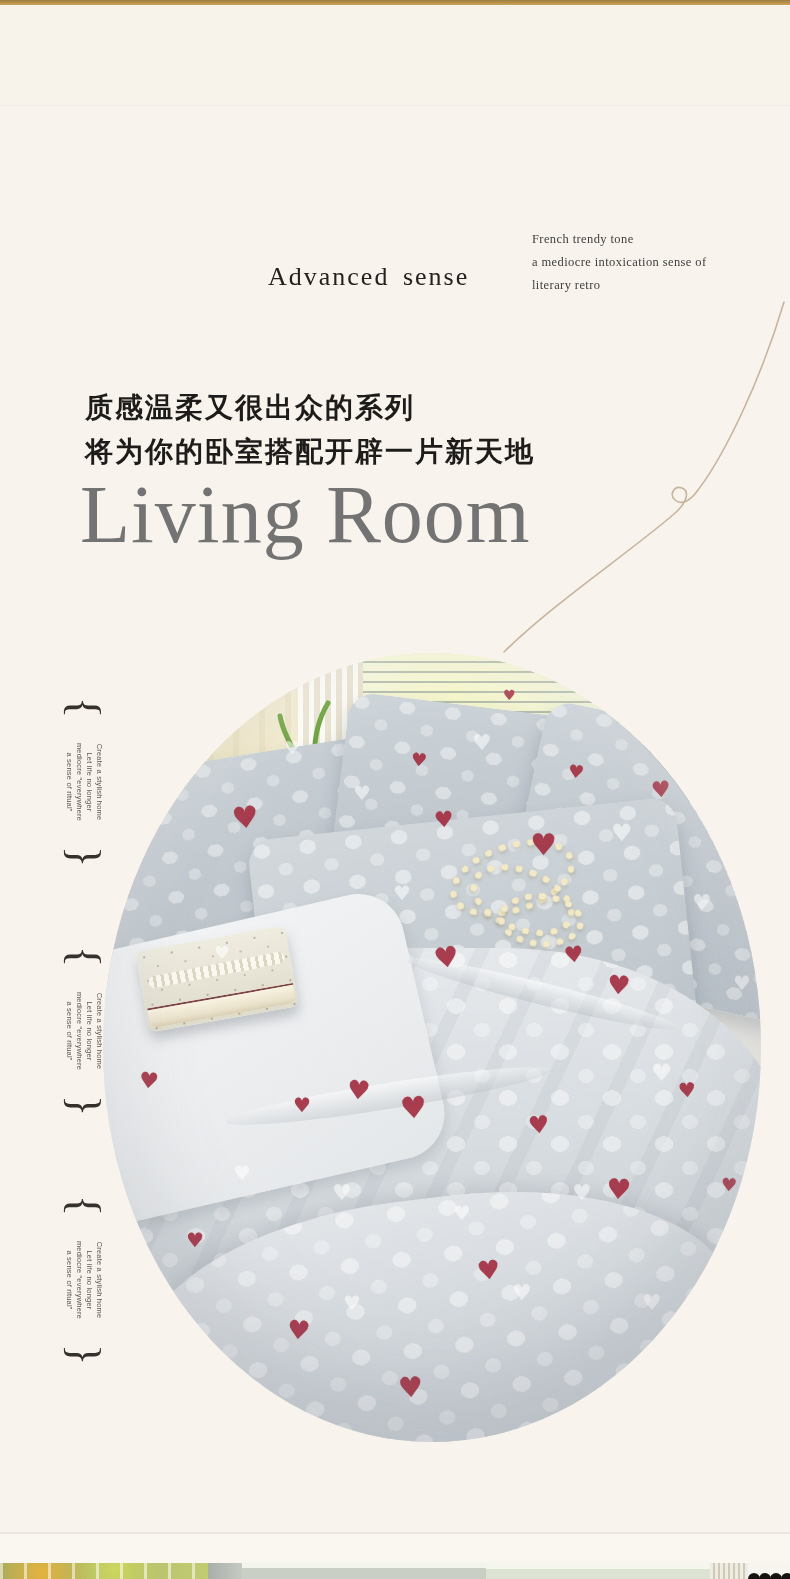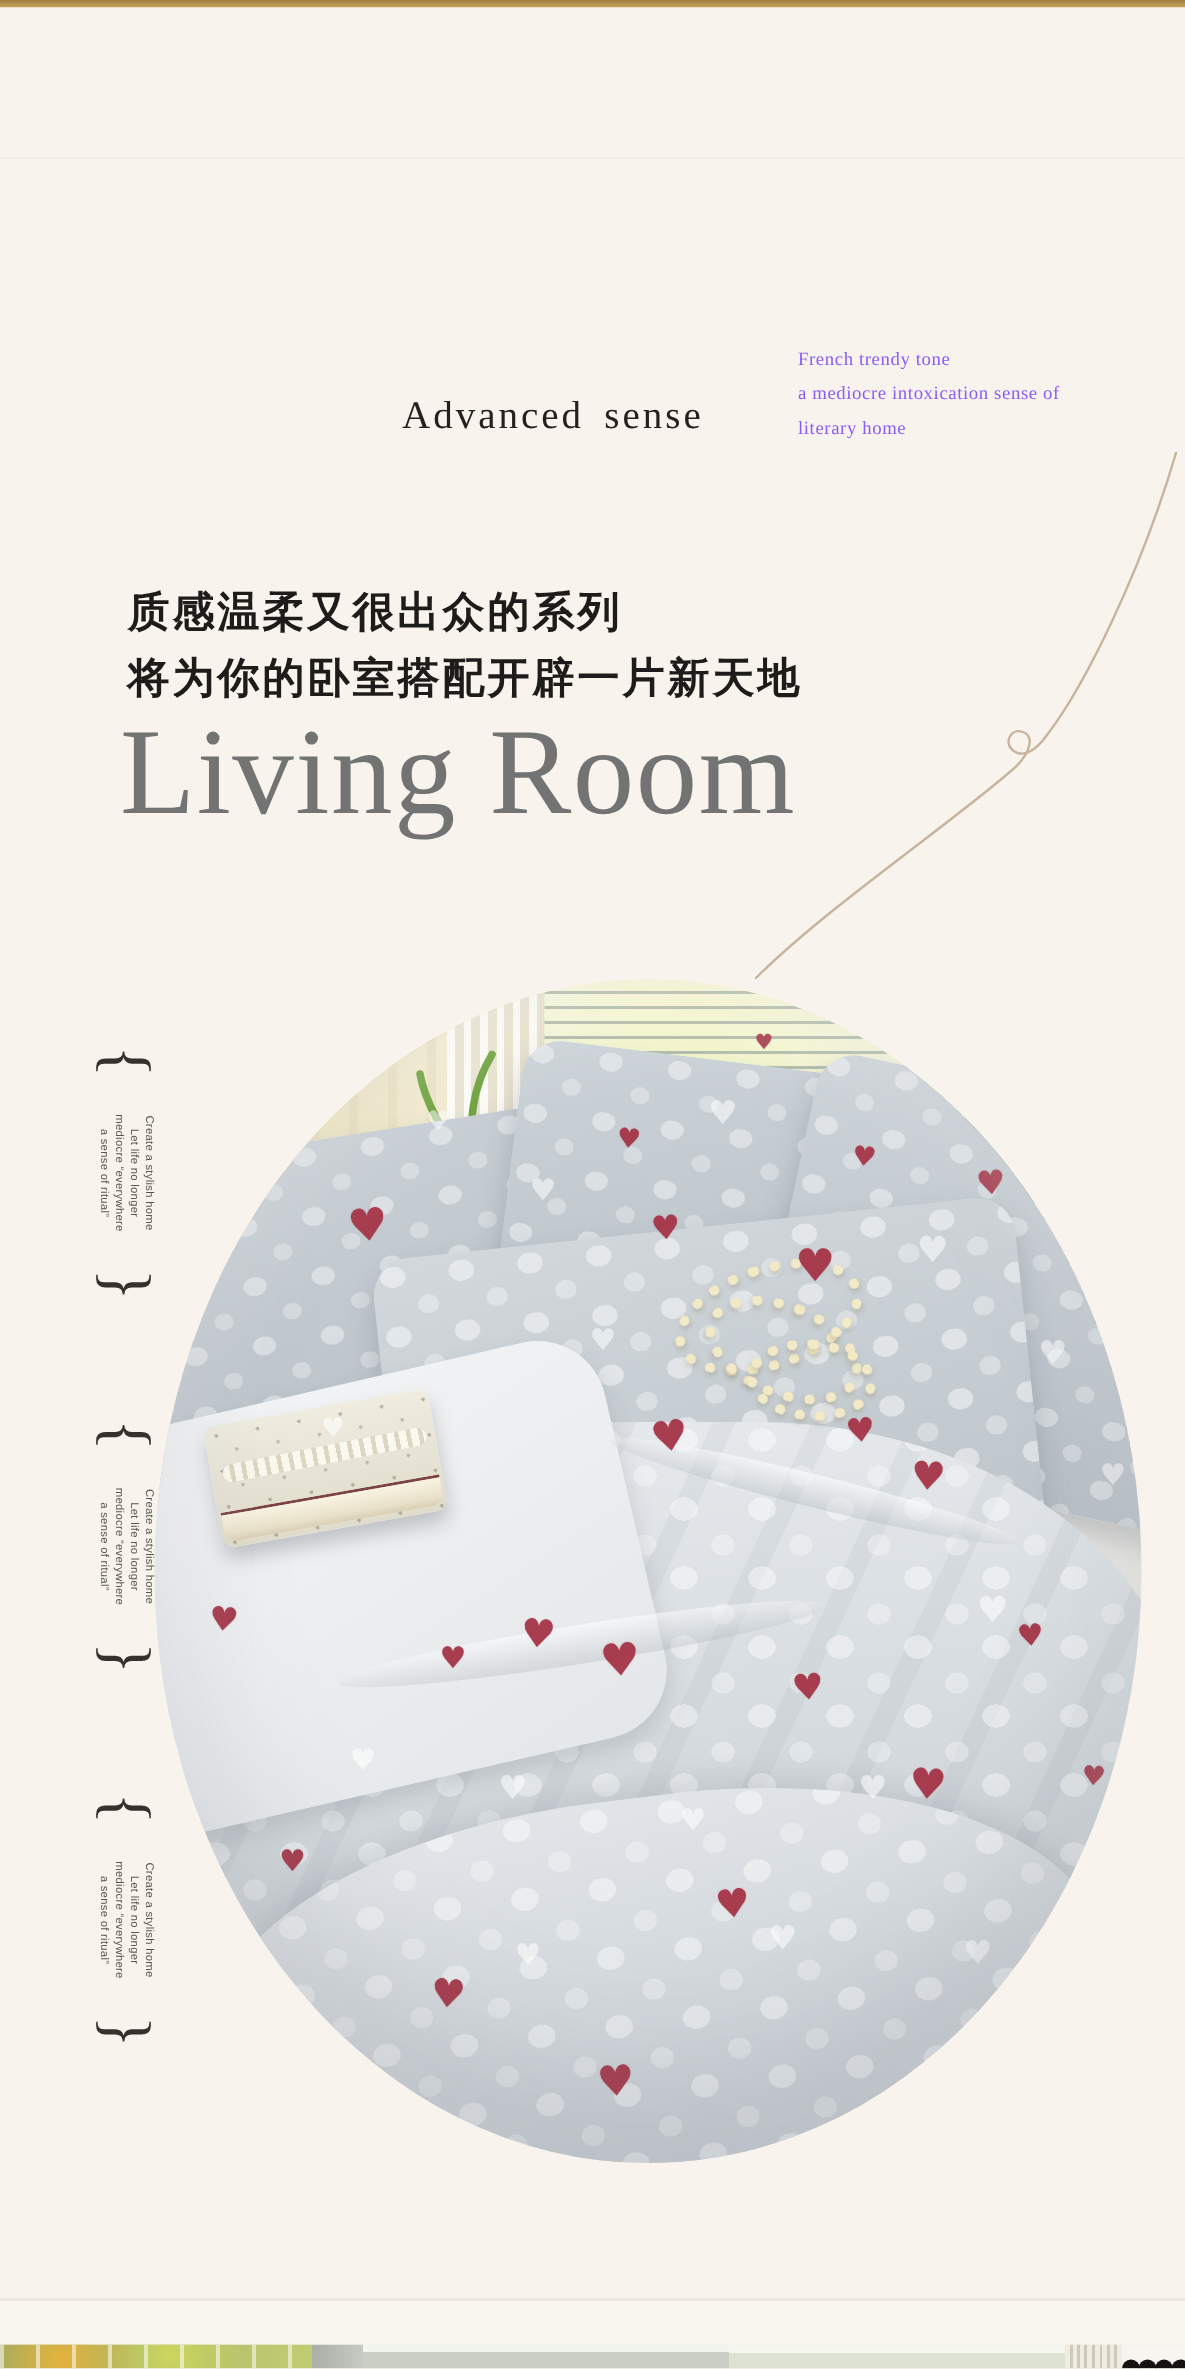--- a/index.html
+++ b/index.html
@@ -11,21 +11,21 @@
   
   .top-bar{position:absolute;left:0;top:0;width:790px;height:5px;
     background:linear-gradient(180deg,#9d7d3c,#b8944e 60%,#caa65e);}
   .seam-top{position:absolute;left:0;top:105px;width:790px;height:1px;background:rgba(120,100,70,.06);}
   .upper-block{position:absolute;left:0;top:5px;width:790px;height:100px;background:#f7f2ea;}
 
   
   .brand-script{position:absolute;left:268px;top:262px;font-size:26px;letter-spacing:2px;
     word-spacing:5px;color:#25211e;text-align:center;}
   .tagline{position:absolute;left:532px;top:228px;width:190px;font-size:12.5px;line-height:23px;
-    color:#8b5cf6;letter-spacing:.4px;}
+    color:#404040;letter-spacing:.4px;}
   .cn-line{position:absolute;left:85px;font-family:"Liberation Sans","DejaVu Sans",sans-serif;
     font-weight:700;font-size:28px;letter-spacing:2px;color:#1e1c1a;}
   .cn1{top:389px;} .cn2{top:433px;}
   .big-title{position:absolute;left:80px;top:470px;font-size:82px;line-height:1.1;
     letter-spacing:1px;color:#737373;font-weight:400;}
 
   
   .curve-svg{position:absolute;left:478px;top:288px;}
 
   
@@ -167,21 +167,21 @@
 
   <div class="top-bar"></div>
   <div class="upper-block"></div>
   <div class="seam-top"></div>
 
   <div class="brand-script">Advanced sense</div>
 
   <div class="tagline">
     <span class="note-line">French trendy tone</span>
     <span class="note-line">a mediocre intoxication sense of</span>
-    <span class="note-line">literary home</span>
+    <span class="note-line">literary retro</span>
   </div>
 
   <div class="cn-line cn2">将为你的卧室搭配开辟一片新天地</div>
   <div class="cn-line cn1">质感温柔又很出众的系列</div>
   <div class="big-title">Living Room</div>
 
   <svg class="curve-svg" width="312" height="384" viewBox="0 0 312 384">
     <path d="M 306 14 C 283 92 246 168 220 202 C 213 212 204 218 197 212
              C 191 207 196 197 204 200 C 212 203 209 215 196 226
              C 152 264 72 318 26 364" fill="none" stroke="#c7b49c" stroke-width="1.6" stroke-linecap="round"></path>

